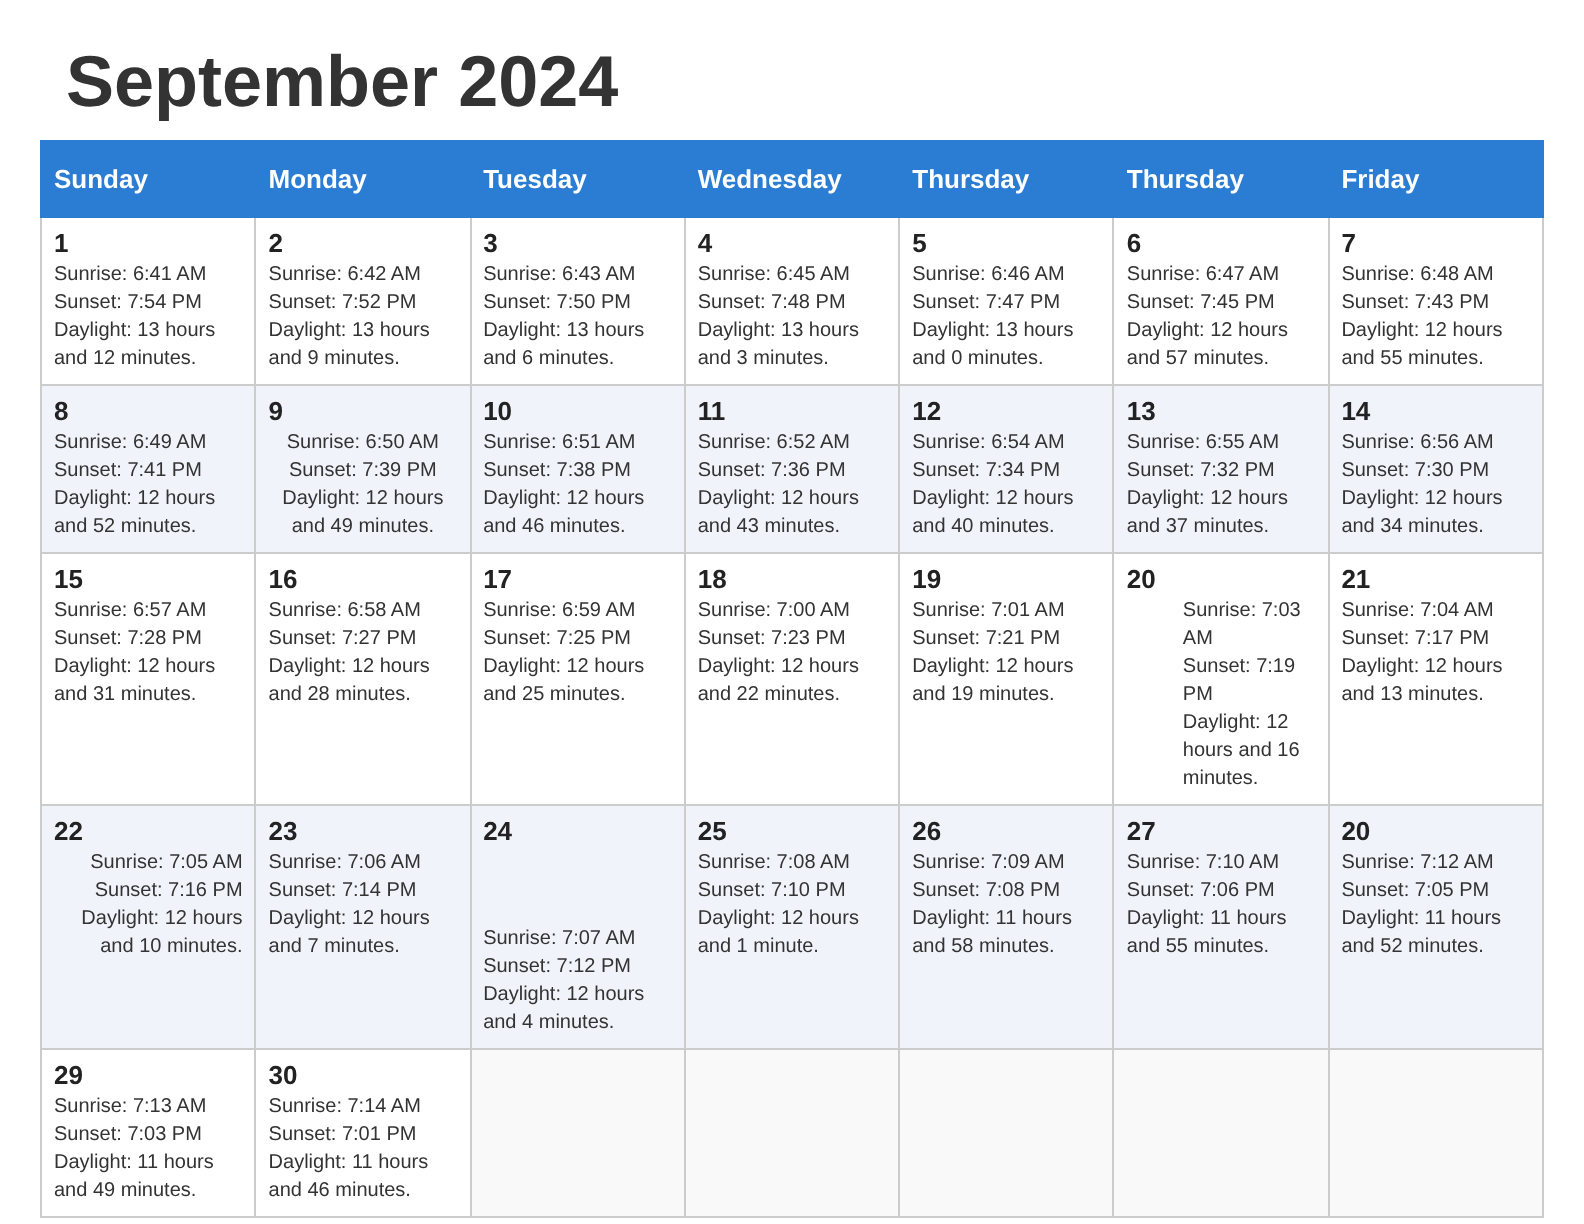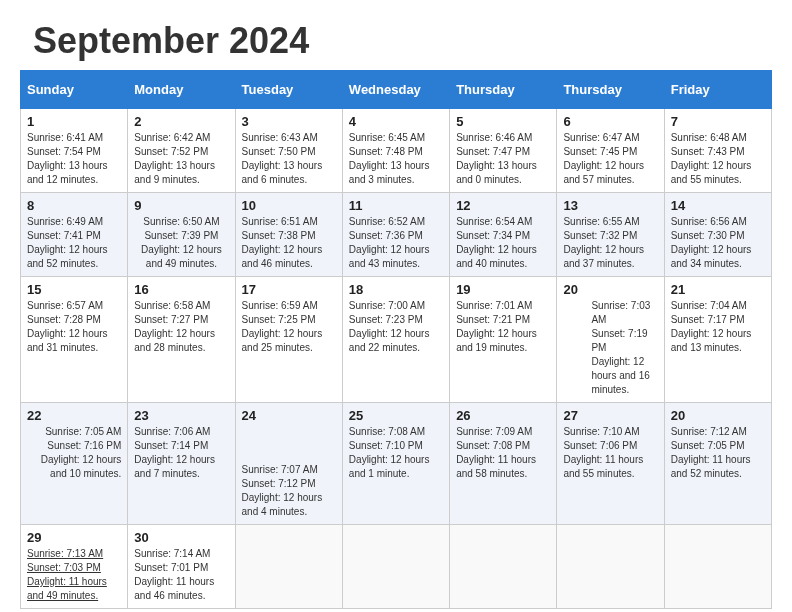--- a/index.html
+++ b/index.html
@@ -283,21 +283,21 @@
         <td>
           <span class="day-number">20</span>
           <div class="day-info" style="white-space: pre-line;">Sunrise: 7:12 AM
 Sunset: 7:05 PM
 Daylight: 11 hours and 52 minutes.</div>
         </td>
       </tr>
       <tr>
         <td>
           <span class="day-number">29</span>
-          <div class="day-info" style="white-space: pre-line; text-decoration: underline;">Sunrise: 7:13 AM
+          <div class="day-info" style="white-space: pre-line;">Sunrise: 7:13 AM
 Sunset: 7:03 PM
 Daylight: 11 hours and 49 minutes.</div>
         </td>
         <td>
           <span class="day-number">30</span>
           <div class="day-info" style="white-space: pre-line;">Sunrise: 7:14 AM
 Sunset: 7:01 PM
 Daylight: 11 hours and 46 minutes.</div>
         </td>
         <td class="empty-cell"></td>

